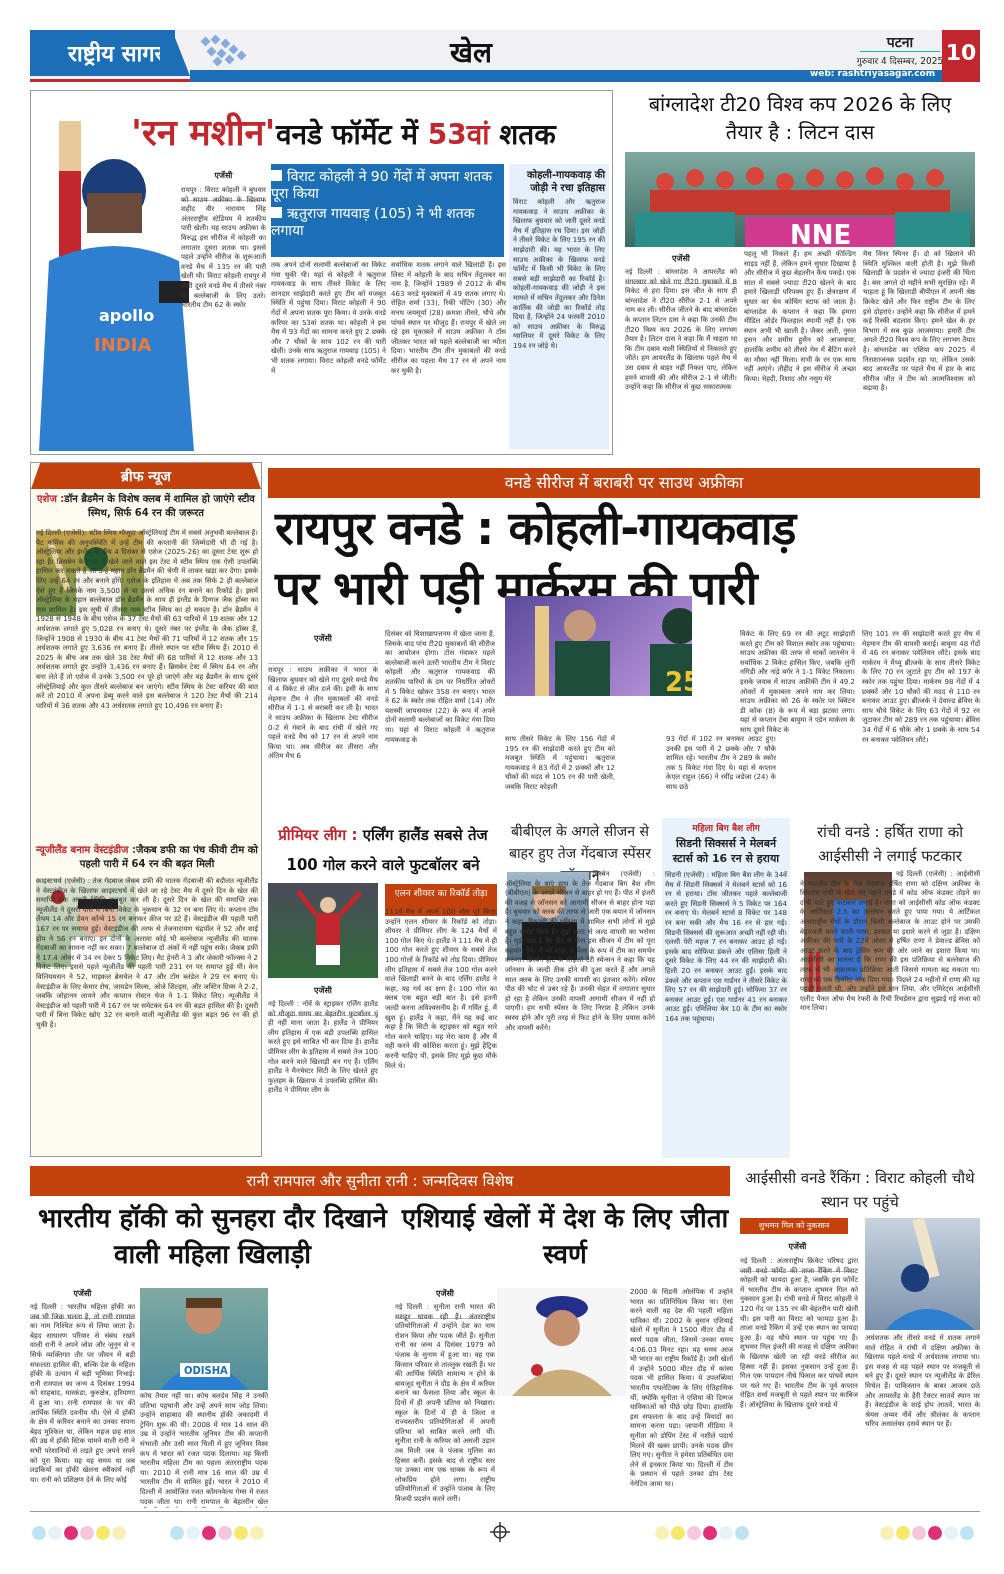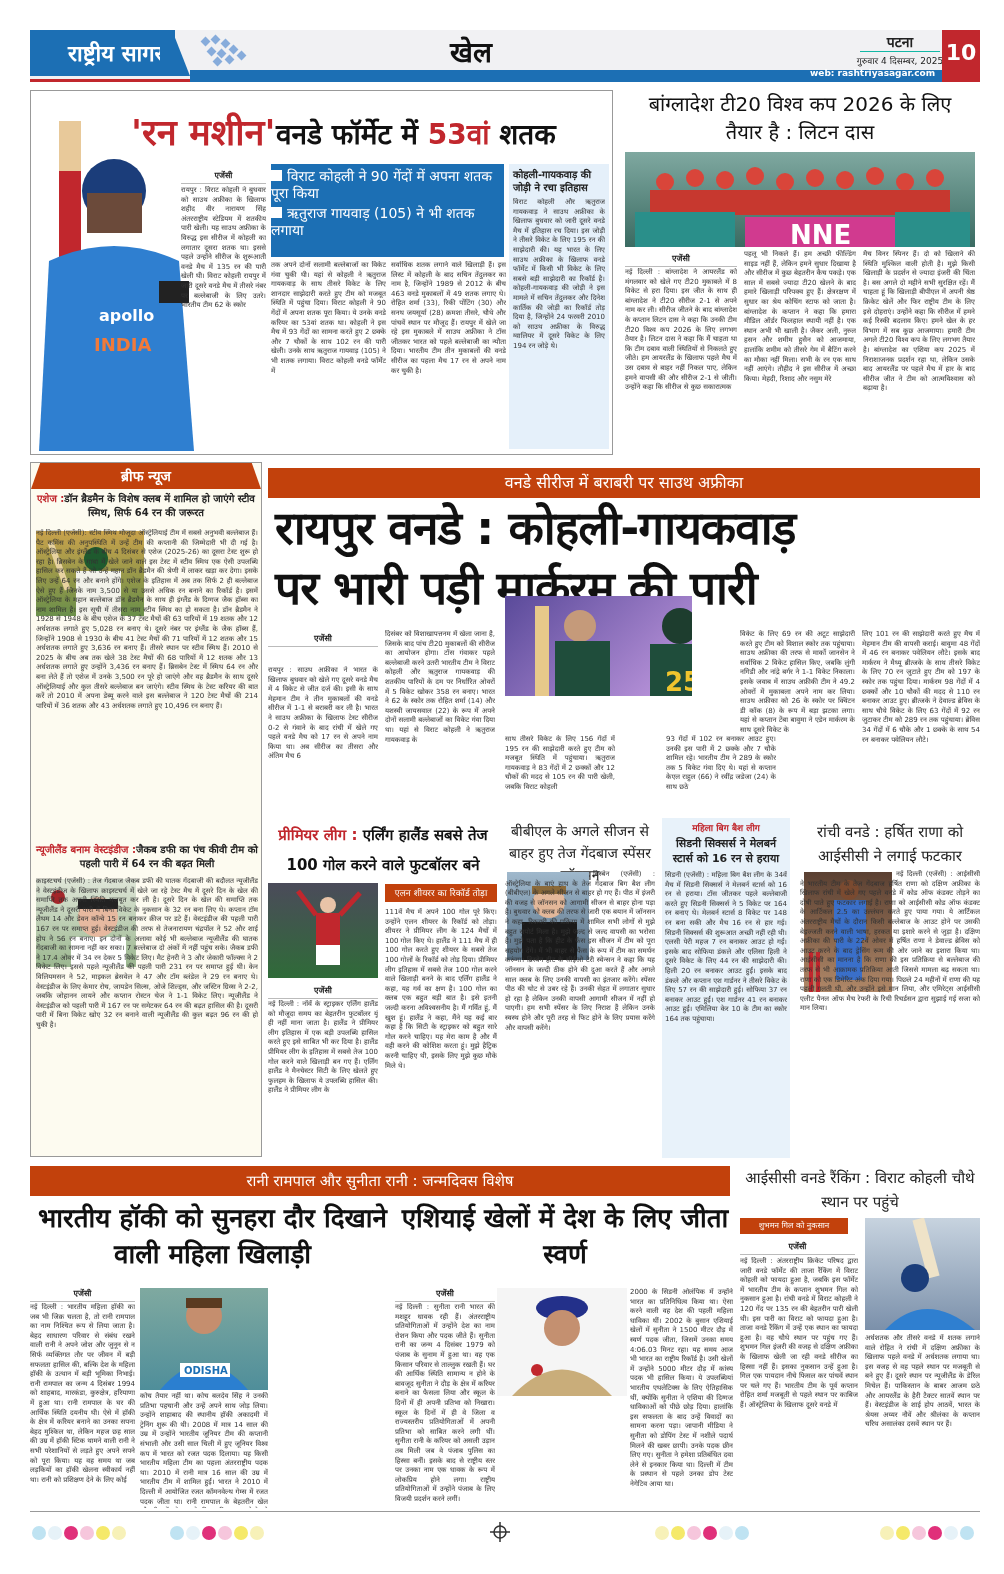--- a/index.html
+++ b/index.html
@@ -10,21 +10,21 @@
 .logo-tail{left:130px;top:0;width:30px;height:46px;background:#1c6fb4;clip-path:polygon(0 0,40% 0,100% 100%,0 100%)}
 .dots{left:170px;top:6px;width:60px;height:30px}
 .dots span{position:absolute;width:7px;height:7px;background:#5a8fd0;transform:rotate(45deg);opacity:.7}
 .section{left:420px;top:2px;font-size:28px;font-weight:bold;color:#111;font-family:"DejaVu Serif",serif}
 .city{left:830px;top:2px;font-size:14px;font-weight:bold;width:80px;text-align:center;border-bottom:1px solid #14b8a6}
 .date{left:820px;top:24px;font-size:9px;width:100px;text-align:center}
 .bluebar{left:160px;top:40px;width:760px;height:12px;background:#1c6fb4}
 .web{left:780px;top:38px;font-size:9px;color:#fff;font-weight:bold}
 .pageno{left:912px;top:0;width:38px;height:52px;background:#c1272d;color:#fff;font-size:22px;font-weight:bold;text-align:center;line-height:46px}
 .txt{font-size:7px;line-height:9.6px;color:#333;text-align:justify;overflow:hidden}
-.agency{font-size:8px;font-weight:bold;text-align:center;border-bottom:1px solid #bbb;padding-bottom:3px}
+.agency{font-size:8px;font-weight:bold;text-align:center;border-bottom:1px solid #bbb;padding-bottom:20px}
 .photo{overflow:hidden}
 .redband{background:#c2410c;color:#fff;text-align:center;font-weight:bold}
 .box-border{border:1px solid #999}
 .h-big{font-weight:bold;color:#111;font-family:"DejaVu Sans",sans-serif;line-height:1.15}
 .dotrow span{display:inline-block;width:14px;height:14px;border-radius:50%;margin-right:2px}
 </style>
 </head>
 <body>
 
 <div class="abs masthead">
@@ -70,21 +70,21 @@
       <div class="agency">एजेंसी</div>
     </div>
   <div class="abs txt" style="left:150px;top:95px;width:85px;height:265px;">रायपुर : विराट कोहली ने बुधवार को साउथ अफ्रीका के खिलाफ शहीद वीर नारायण सिंह अंतरराष्ट्रीय स्टेडियम में शतकीय पारी खेली। यह साउथ अफ्रीका के विरुद्ध इस सीरीज में कोहली का लगातार दूसरा शतक था। इससे पहले उन्होंने सीरीज के शुरूआती वनडे मैच में 135 रन की पारी खेली थी। विराट कोहली रायपुर में जारी दूसरे वनडे मैच में तीसरे नंबर पर बल्लेबाजी के लिए उतरे। भारतीय टीम 62 के स्कोर</div>
   <div class="abs" style="left:240px;top:73px;width:233px;height:93px;background:#1c6fb4;color:#fff;padding:4px 0;">
     <div style="font-size:14px;line-height:17px;margin-bottom:3px"><span style="display:inline-block;width:11px;height:11px;background:#fff;margin-right:5px"></span><span>विराट कोहली ने 90 गेंदों में अपना शतक पूरा किया</span></div>
     <div style="font-size:14px;line-height:17px"><span style="display:inline-block;width:11px;height:11px;background:#fff;margin-right:5px"></span><span>ऋतुराज गायवाड़ (105) ने भी शतक लगाया</span></div>
   </div>
   <div class="abs txt" style="left:240px;top:170px;width:115px;height:190px;">तक अपने दोनों सलामी बल्लेबाजों का विकेट गंवा चुकी थी। यहां से कोहली ने ऋतुराज गायकवाड़ के साथ तीसरे विकेट के लिए शानदार साझेदारी करते हुए टीम को मजबूत स्थिति में पहुंचा दिया। विराट कोहली ने 90 गेंदों में अपना शतक पूरा किया। ये उनके वनडे करियर का 53वां शतक था। कोहली ने इस मैच में 93 गेंदों का सामना करते हुए 2 छक्के और 7 चौकों के साथ 102 रन की पारी खेली। उनके साथ ऋतुराज गायवाड़ (105) ने भी शतक लगाया। विराट कोहली वनडे फॉर्मेट में</div>
   <div class="abs txt" style="left:360px;top:170px;width:115px;height:190px;">सर्वाधिक शतक लगाने वाले खिलाड़ी हैं। इस लिस्ट में कोहली के बाद सचिन तेंदुलकर का नाम है, जिन्होंने 1989 से 2012 के बीच 463 वनडे मुकाबलों में 49 शतक लगाए थे। रोहित शर्मा (33), रिकी पोंटिंग (30) और सनथ जयसूर्या (28) क्रमशः तीसरे, चौथे और पांचवें स्थान पर मौजूद हैं। रायपुर में खेले जा रहे इस मुकाबले में साउथ अफ्रीका ने टॉस जीतकर भारत को पहले बल्लेबाजी का न्यौता दिया। भारतीय टीम तीन मुकाबलों की वनडे सीरीज का पहला मैच 17 रन से अपने नाम कर चुकी है।</div>
   <div class="abs" style="left:478px;top:73px;width:100px;height:285px;background:#e5f0fa;padding:4px;">
-    <div style="font-size:10px;font-weight:bold;text-align:left;line-height:13px;margin-bottom:4px">कोहली-गायकवाड़ की जोड़ी ने रचा इतिहास</div>
+    <div style="font-size:10px;font-weight:bold;text-align:right;line-height:13px;margin-bottom:4px">कोहली-गायकवाड़ की जोड़ी ने रचा इतिहास</div>
     <div class="txt" style="height:245px">विराट कोहली और ऋतुराज गायकवाड़ ने साउथ अफ्रीका के खिलाफ बुधवार को जारी दूसरे वनडे मैच में इतिहास रच दिया। इस जोड़ी ने तीसरे विकेट के लिए 195 रन की साझेदारी की। यह भारत के लिए साउथ अफ्रीका के खिलाफ वनडे फॉर्मेट में किसी भी विकेट के लिए सबसे बड़ी साझेदारी का रिकॉर्ड है। कोहली-गायकवाड़ की जोड़ी ने इस मामले में सचिन तेंदुलकर और दिनेश कार्तिक की जोड़ी का रिकॉर्ड तोड़ दिया है, जिन्होंने 24 फरवरी 2010 को साउथ अफ्रीका के विरुद्ध ग्वालियर में दूसरे विकेट के लिए 194 रन जोड़े थे।</div>
   </div>
 </div>
 
 <div class="abs" style="left:620px;top:90px;width:360px;height:365px;">
   <div class="h-big" style="font-size:20px;font-weight:normal;text-align:center;padding:0 10px;line-height:28px">बांग्लादेश टी20 विश्व कप 2026 के लिए तैयार है : लिटन दास</div>
   <div class="abs photo" style="left:5px;top:62px;width:350px;height:95px;background:linear-gradient(#7fa8a0,#3a6b62);">
     <svg width="350" height="95">
       <g fill="#d9453a">
           <circle cx="40" cy="30" r="9"></circle>
@@ -170,21 +170,21 @@
       <rect x="48" y="30" width="24" height="32" fill="#c1272d"></rect>
       <rect x="48" y="62" width="24" height="20" fill="#fff"></rect>
       <line x1="48" y1="32" x2="30" y2="8" stroke="#c1272d" stroke-width="5"></line>
       <line x1="72" y1="32" x2="92" y2="10" stroke="#c1272d" stroke-width="5"></line>
     </svg>
 </div>
 <div class="abs" style="left:268px;top:984px;width:110px;">
     <div class="agency">एजेंसी</div>
   </div>
 <div class="abs txt" style="left:268px;top:1000px;width:110px;height:155px;">नई दिल्ली : नॉर्वे के स्ट्राइकर एर्लिंग हालैंड को मौजूदा समय का बेहतरीन फुटबॉलर यूं ही नहीं माना जाता है। हालैंड ने प्रीमियर लीग इतिहास में एक बड़ी उपलब्धि हासिल करते हुए इसे साबित भी कर दिया है। हालैंड प्रीमियर लीग के इतिहास में सबसे तेज 100 गोल करने वाले खिलाड़ी बन गए हैं। एर्लिंग हालैंड ने मैनचेस्टर सिटी के लिए खेलते हुए फुलहम के खिलाफ ये उपलब्धि हासिल की। हालैंड ने प्रीमियर लीग के</div>
-<div class="abs redband" style="left:385px;top:884px;width:112px;height:18px;line-height:18px;font-size:9px;font-weight:normal">एलन शीयरर का रिकॉर्ड तोड़ा</div>
+<div class="abs redband" style="left:385px;top:884px;width:112px;height:32px;line-height:18px;font-size:9px;font-weight:normal">एलन शीयरर का रिकॉर्ड तोड़ा</div>
 <div class="abs txt" style="left:385px;top:908px;width:112px;height:247px;">111वें मैच में अपने 100 गोल पूरे किए। उन्होंने एलन शीयरर के रिकॉर्ड को तोड़ा। शीयरर ने प्रीमियर लीग के 124 मैचों में 100 गोल किए थे। हालैंड ने 111 मैच में ही 100 गोल करते हुए शीयरर के सबसे तेज 100 गोलों के रिकॉर्ड को तोड़ दिया। प्रीमियर लीग इतिहास में सबसे तेज 100 गोल करने वाले खिलाड़ी बनने के बाद एर्लिंग हालैंड ने कहा, यह गर्व का क्षण है। 100 गोल का क्लब एक बहुत बड़ी बात है। इसे इतनी जल्दी करना अविश्वसनीय है। मैं गर्वित हूं, मैं खुश हूं। हालैंड ने कहा, मैंने यह कई बार कहा है कि सिटी के स्ट्राइकर को बहुत सारे गोल करने चाहिए। यह मेरा काम है और मैं वही करने की कोशिश करता हूं। मुझे हैट्रिक करनी चाहिए थी, इसके लिए मुझे कुछ मौके मिले थे।</div>
 
 <div class="abs" style="left:505px;top:820px;width:150px;font-size:14px;line-height:22px;text-align:center">बीबीएल के अगले सीजन से बाहर हुए तेज गेंदबाज स्पेंसर जॉनसन</div>
 <div class="abs photo" style="left:507px;top:872px;width:82px;height:88px;background:linear-gradient(#9fb8cc,#5a7286);">
   <svg width="82" height="88">
       <circle cx="42" cy="30" r="16" fill="#e3b89a"></circle>
       <rect x="25" y="14" width="34" height="8" fill="#8b6a3a"></rect>
       <rect x="15" y="50" width="55" height="38" fill="#1a1a1a"></rect>
     </svg>
 </div>

